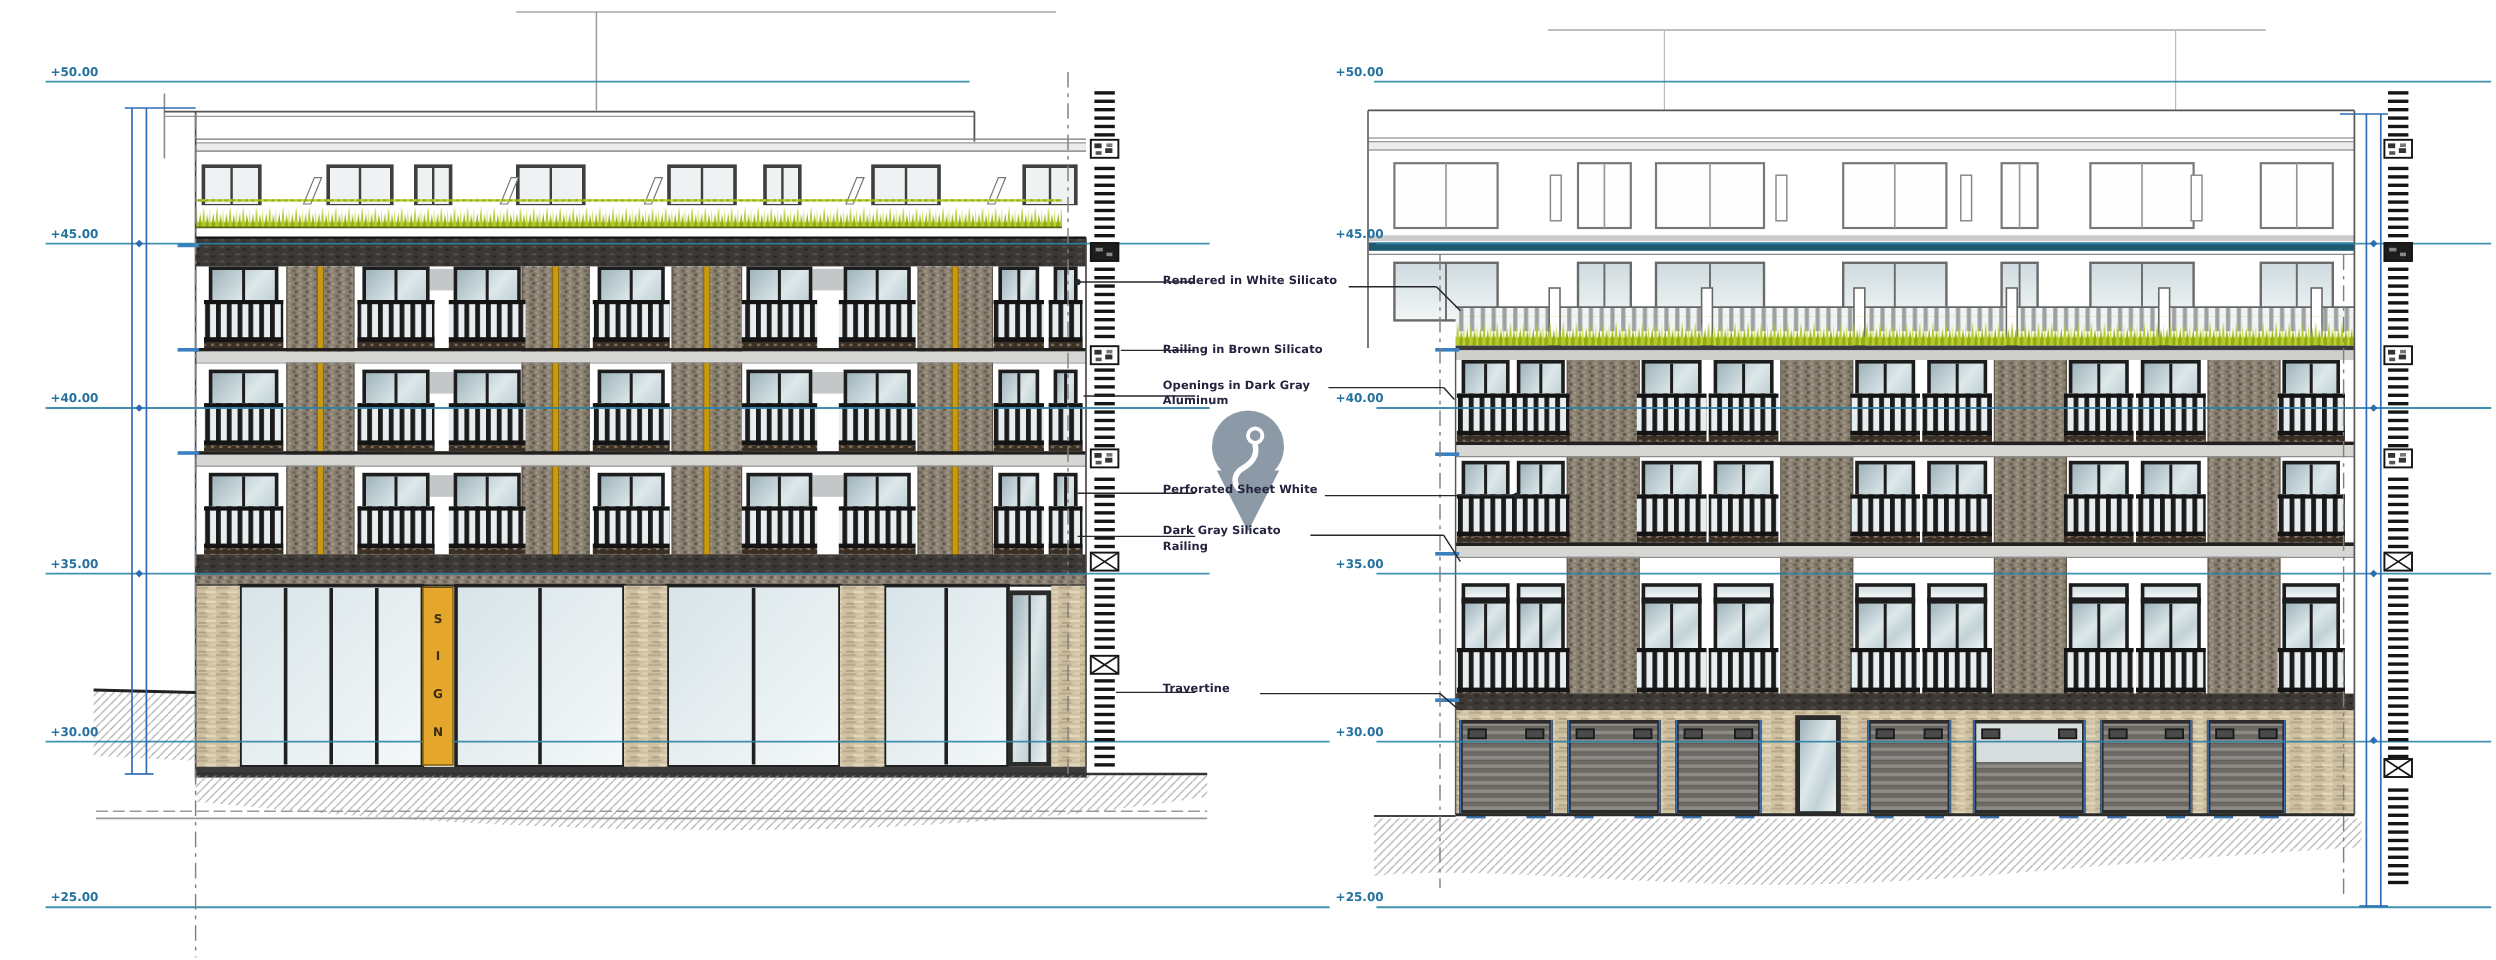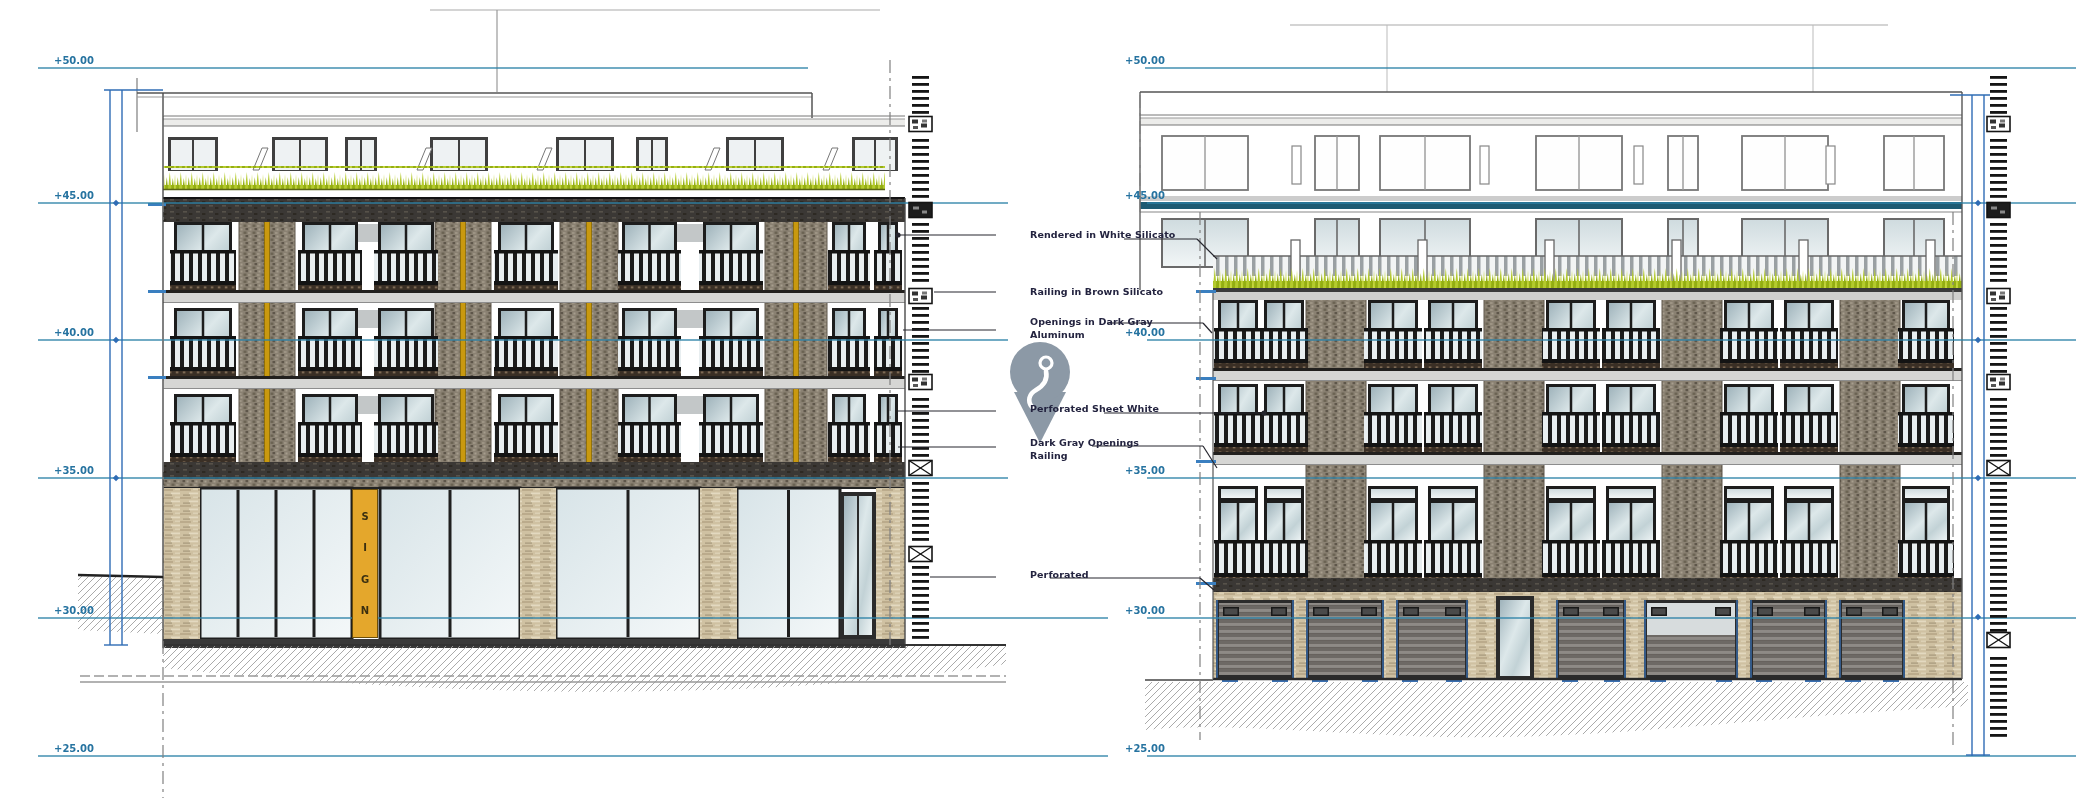--- a/index.html
+++ b/index.html
@@ -1,22 +1,22 @@
 <!DOCTYPE html>
 <html><head>
 <meta charset="utf-8">
 <style>
   html,body{margin:0;padding:0;background:#ffffff;}
   #stage{position:relative;width:2080px;height:800px;background:#fff;overflow:hidden;
          font-family:"DejaVu Sans",sans-serif;}
   #drawing{position:absolute;left:0;top:0;}
-  #labels span.ann{position:absolute;left:1030px;font:bold 9.5px "DejaVu Sans",sans-serif;
+  #labels span.ann{position:absolute;left:969px;font:bold 9.5px "DejaVu Sans",sans-serif;
       color:#23233f;white-space:pre-line;line-height:1.32;letter-spacing:.1px;}
   .a0{top:229px}.a1{top:286px}.a2{top:316px}.a3{top:403px}.a4{top:437px}.a5{top:569px}
-  #labels span.lvl{position:absolute;font:bold 10px "DejaVu Sans",sans-serif;color:#2673a0;margin-left:12px;}
+  #labels span.lvl{position:absolute;font:bold 10px "DejaVu Sans",sans-serif;color:#2673a0;}
   #sign-panel{position:absolute;left:352px;top:489px;width:26px;height:149px;
       background:#e4a72c;border:1.5px solid #6b4e0a;display:flex;flex-direction:column;
       justify-content:space-evenly;align-items:center;box-sizing:border-box;}
   #sign-panel span{font:bold 10px "DejaVu Sans",sans-serif;color:#3a2f10;}
 </style>
 </head>
 <body>
 
 <div id="stage">
   <div id="drawing"><svg width="2080" height="800" viewBox="0 0 2080 800" xmlns="http://www.w3.org/2000/svg">
@@ -1042,23 +1042,23 @@
  <circle cx="1046" cy="363" r="6" fill="none" stroke="#fff" stroke-width="3.2"></circle>
  <path d="M1046 371 C1048 380 1043 386 1036 390 C1029 394 1027 401 1032 407" stroke="#fff" stroke-width="4.6" fill="none" stroke-linecap="round"></path>
 </g>
       </svg></div>
   <div id="labels">
     <span class="ann a0">Rendered in White Silicato</span>
     <span class="ann a1">Railing in Brown Silicato</span>
     <span class="ann a2">Openings in Dark Gray
 Aluminum</span>
     <span class="ann a3">Perforated Sheet White</span>
-    <span class="ann a4">Dark Gray Openings
+    <span class="ann a4">Dark Gray Silicato
 Railing</span>
-    <span class="ann a5">Perforated</span>
+    <span class="ann a5">Travertine</span>
   <span class="lvl" style="left: 42px; top: 55px;">+50.00</span>
       <span class="lvl" style="left: 1113px; top: 55px;">+50.00</span>
       <span class="lvl" style="left: 42px; top: 190px;">+45.00</span>
       <span class="lvl" style="left: 1113px; top: 190px;">+45.00</span>
       <span class="lvl" style="left: 42px; top: 327px;">+40.00</span>
       <span class="lvl" style="left: 1113px; top: 327px;">+40.00</span>
       <span class="lvl" style="left: 42px; top: 465px;">+35.00</span>
       <span class="lvl" style="left: 1113px; top: 465px;">+35.00</span>
       <span class="lvl" style="left: 42px; top: 605px;">+30.00</span>
       <span class="lvl" style="left: 1113px; top: 605px;">+30.00</span>

